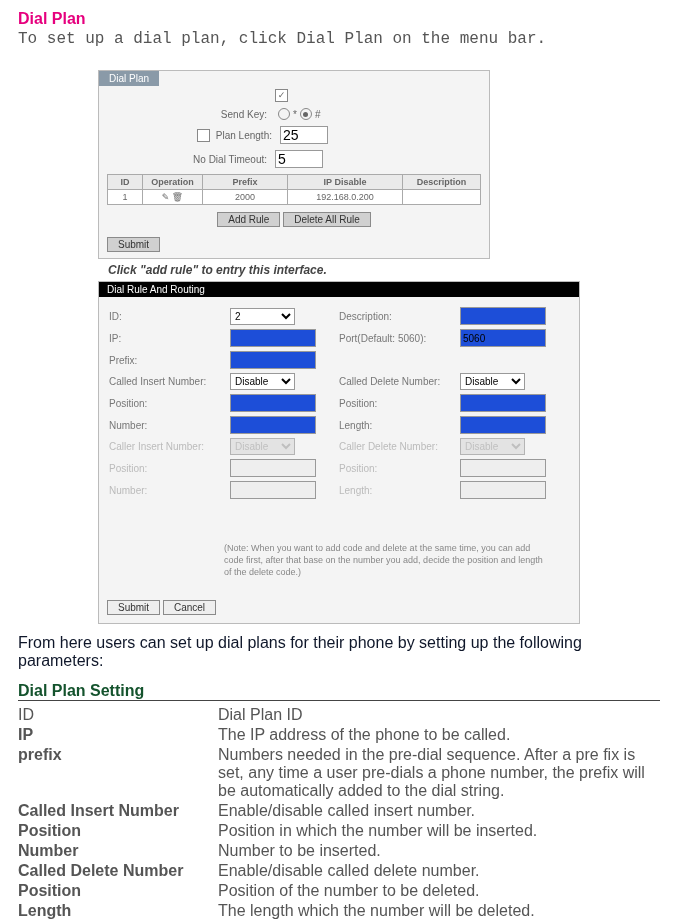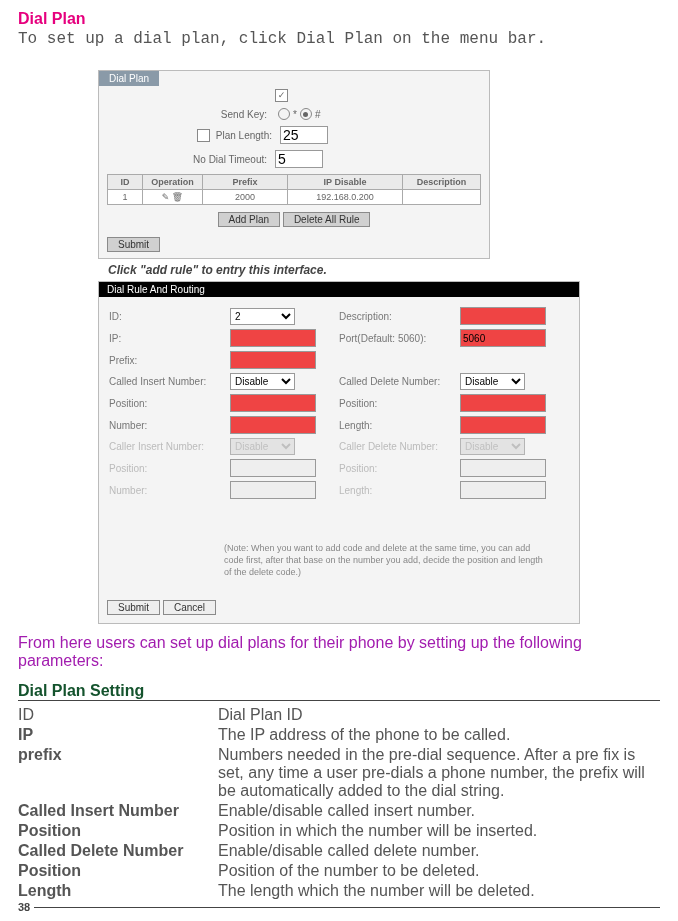--- a/index.html
+++ b/index.html
@@ -31,21 +31,21 @@
   }
   .section-heading {
     font-weight: bold;
     color: #14532d;
     border-bottom: 1.5px solid #444;
     margin-top: 12px;
     font-size: 16px;
   }
   .from-here {
     margin-top: 10px;
-    color: #a21caf;
+    color: #0f172a;
     font-size: 16px;
   }
   table.settings {
     border-collapse: collapse;
     width: 100%;
     margin-top: 4px;
   }
   table.settings td {
     vertical-align: top;
     padding: 1px 0;
@@ -204,21 +204,21 @@
     padding-right: 6px;
     color: #777;
   }
   .shot2 .flab.dis {
     color: #bbb;
   }
   .shot2 input.txt {
     width: 80px;
     height: 14px;
     border: 1px solid #999;
-    background: #ef4444;
+    background: #1d4ed8;
     font-size: 10px;
   }
   .shot2 select.sel {
     width: 65px;
     height: 17px;
     border: 1px solid #999;
     font-size: 10px;
     background: #fff;
   }
   .shot2 select.sel.dis {
@@ -289,21 +289,21 @@
       <td>1</td>
       <td>✎ 🗑</td>
       <td>2000</td>
       <td>192.168.0.200</td>
       <td></td>
     </tr>
   </tbody>
     </table>
 
   <div class="btnrow">
-    <button class="btn">Add Plan</button>
+    <button class="btn">Add Rule</button>
     <button class="btn">Delete All Rule</button>
   </div>
   <div class="submitrow">
     <button class="btn">Submit</button>
   </div>
 </div>
 
 <div class="italic-caption">Click "add rule" to entry this interface.</div>
 
 <div class="shot shot2">
@@ -423,20 +423,24 @@
       </tr>
   <tr>
         <td class="lbl"> Called Insert Number</td>
         <td>Enable/disable called insert number.</td>
       </tr>
   <tr>
         <td class="lbl">Position</td>
         <td>Position in which the number will be inserted.</td>
       </tr>
   <tr>
+        <td class="lbl">Number</td>
+        <td>Number to be inserted.</td>
+      </tr>
+  <tr>
         <td class="lbl">Called Delete Number</td>
         <td>Enable/disable called delete number.</td>
       </tr>
   <tr>
         <td class="lbl">Position</td>
         <td>Position of the number to be deleted.</td>
       </tr>
   <tr>
         <td class="lbl">Length</td>
         <td>The length which the number will be deleted.</td>

